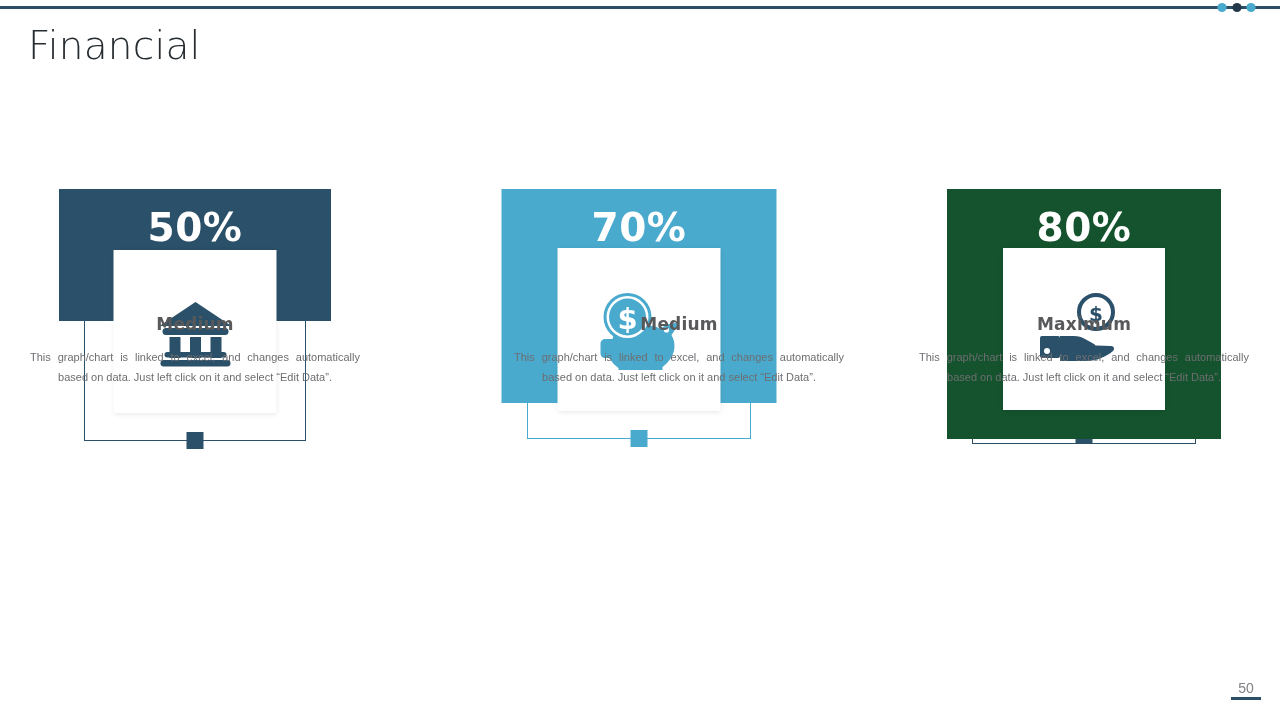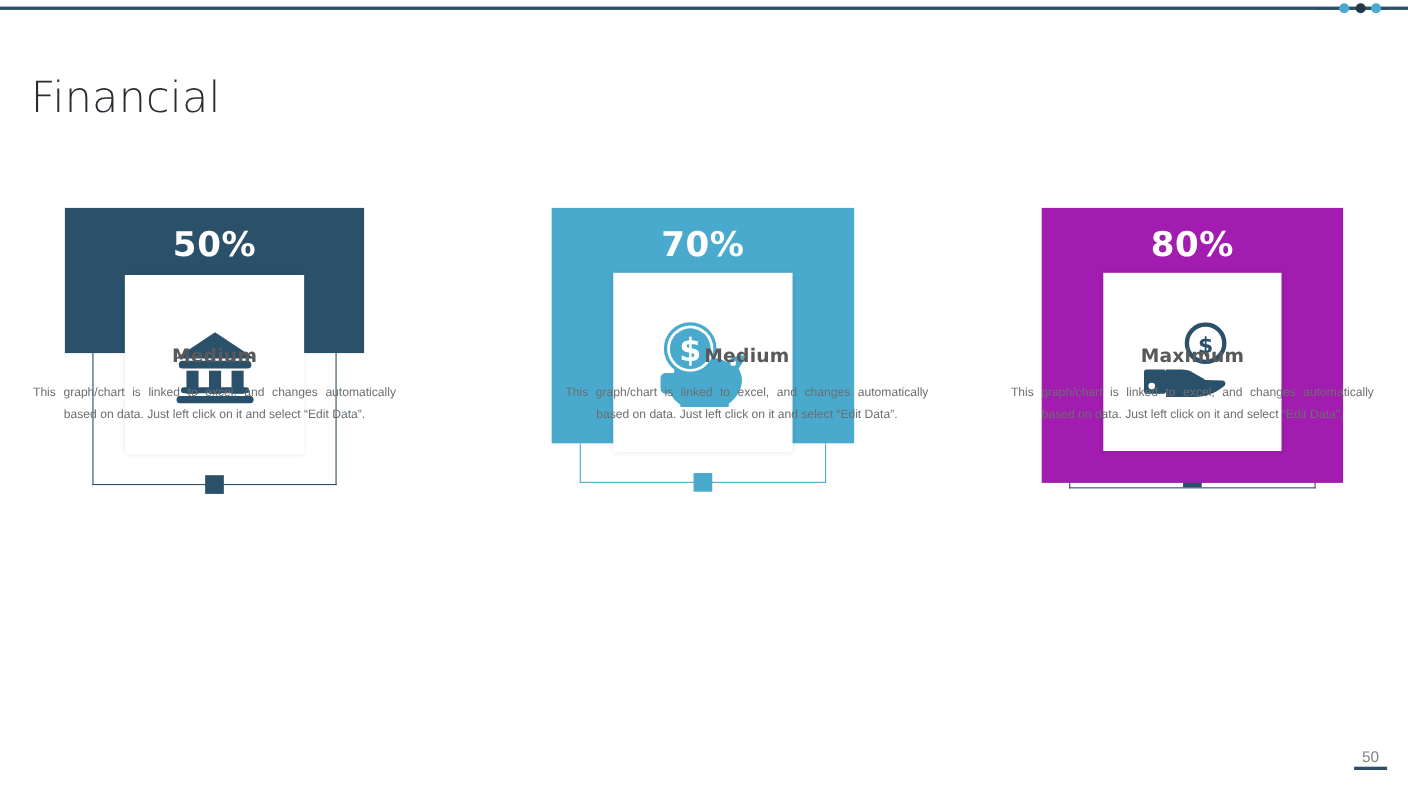--- a/index.html
+++ b/index.html
@@ -19,41 +19,40 @@
   .top-deco{
     position:absolute; top:0px; right:18px; width:66px; height:14px;
   }
 
   
   .page-title{
     position:absolute; left:28px; top:22px;
     font-size:39px; font-weight:300; letter-spacing:.2px;
     color:#272c30; line-height:48px;
     font-family:"DejaVu Sans", sans-serif;
-    margin-top:44px;
   }
 
   
   .cards{
     position:absolute; left:0; top:189px; width:1280px; height:430px;
   }
   .card{
     position:absolute; top:0; width:380px; height:430px;
   }
   .card.c0{ left:5px; }
   .card.c1{ left:449px; }
   .card.c2{ left:894px; }
 
   
   .block{
     position:absolute; left:50%; transform:translateX(-50%);
     top:0;
   }
   .block .pct{
-    color:#ffffff; font-size:31px; font-weight:700;
+    color:#ffffff; font-size:39px; font-weight:700;
     text-align:center; line-height:1; padding-top:19px;
     letter-spacing:.5px;
     font-family:"DejaVu Sans", sans-serif;
   }
 
   
   .bracket{
     position:absolute; left:50%; transform:translateX(-50%);
     box-sizing:border-box;
     border-left:1px solid; border-right:1px solid; border-bottom:1px solid;
@@ -156,21 +155,21 @@
         <circle cx="31" cy="27" r="21" fill="#ffffff"></circle>
         <circle cx="31" cy="27" r="18.5" fill="#4aaacd"></circle>
         <text x="31" y="38.5" text-anchor="middle" font-family="DejaVu Sans, sans-serif" font-size="29" font-weight="700" fill="#ffffff">$</text>
       </svg>
     </div>
   </div>
 
   <div class="card c2">
     <div class="bracket" id="br2" style="top: 240px; width: 224px; height: 15px; border-color: rgb(43, 80, 105);"></div>
     <div class="bracket-sq" id="sq2" style="top: 237px; background: rgb(43, 80, 105);"></div>
-    <div class="block" id="bk2" style="width: 274px; height: 250px; background: #a21caf;">
+    <div class="block" id="bk2" style="width: 274px; height: 250px; background: #14532d;">
       <div class="pct">80%</div>
     </div>
     <div class="tile" id="tl2" style="top: 59px; width: 162px; height: 162px;">
       <svg width="92" height="72" viewBox="0 0 92 72">
         <circle cx="58" cy="19" r="17" fill="none" stroke="#2b5069" stroke-width="4"></circle>
         <text x="58" y="28" text-anchor="middle" font-family="DejaVu Sans, sans-serif" font-size="20" font-weight="700" fill="#2b5069">$</text>
         <rect x="2" y="43" width="20" height="22" rx="2" fill="#2b5069"></rect>
         <circle cx="9" cy="58" r="3" fill="#ffffff"></circle>
         <path d="M22 43h14c4 0 8 1 11 3l9 5c2 1 2 3 1 4-1 2-3 2-5 1l-9-4 30 1c3 0 4 3 2 5-7 6-17 10-27 10H22z" fill="#2b5069"></path>
       </svg>

